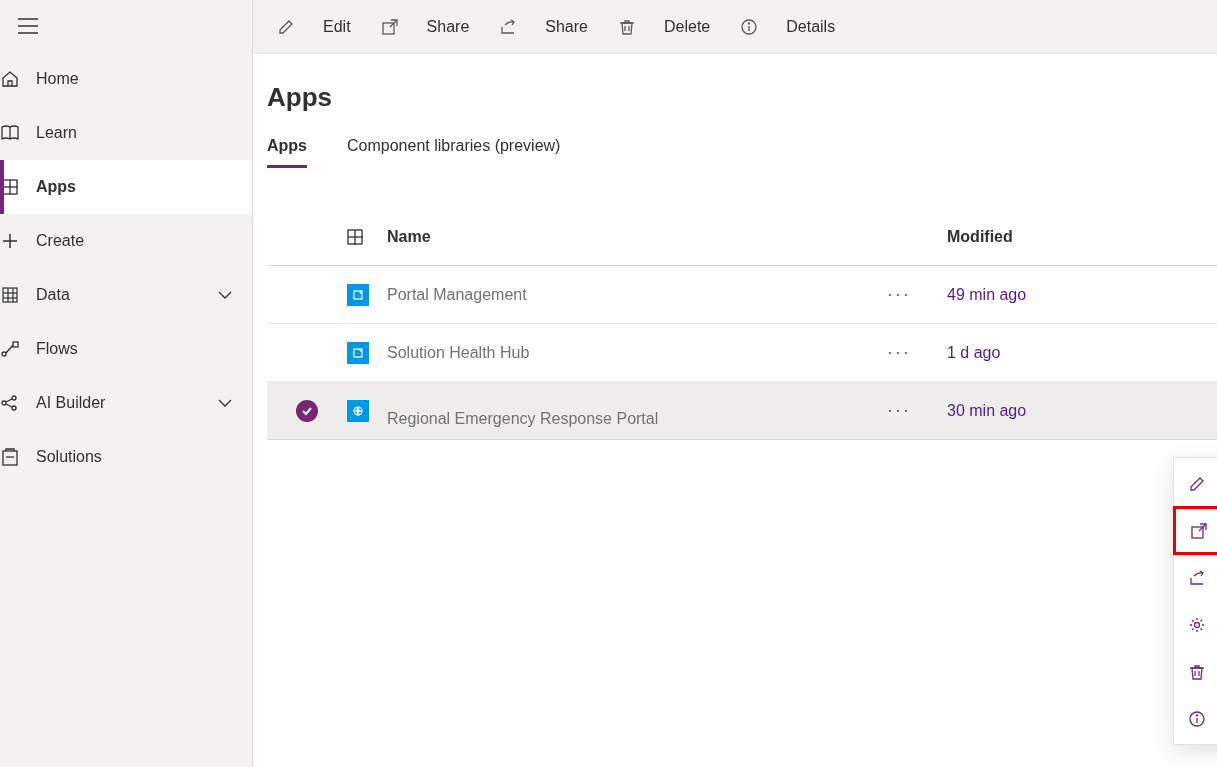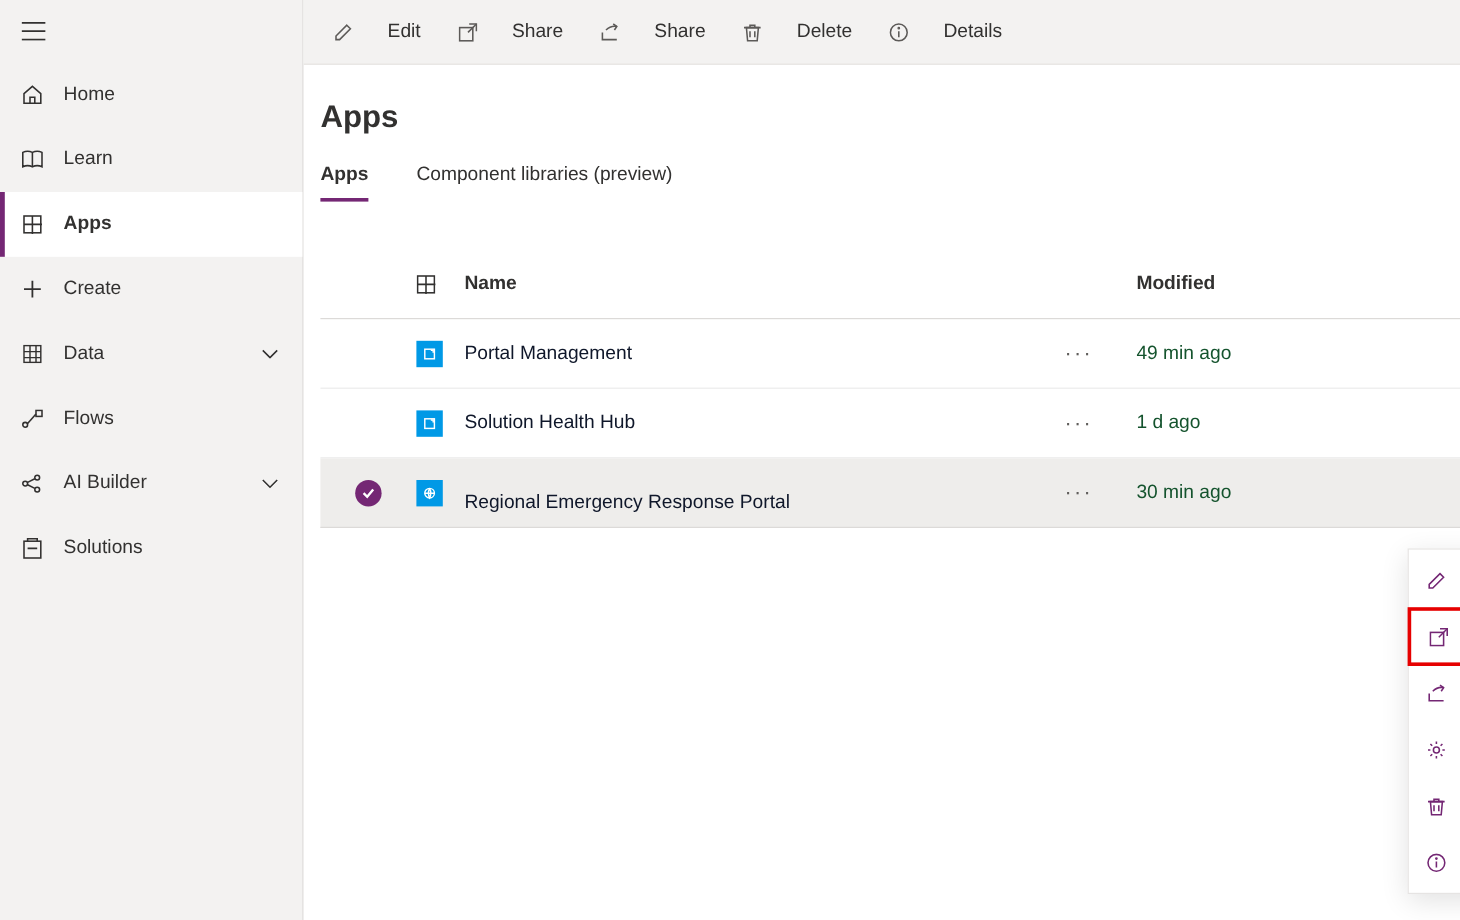--- a/index.html
+++ b/index.html
@@ -26,21 +26,20 @@
   .hamburger {
     height: 52px;
     display: flex;
     align-items: center;
     padding-left: 18px;
   }
   .nav-item {
     height: 54px;
     display: flex;
     align-items: center;
-    padding-left: 17px;
     gap: 16px;
     font-size: 16px;
     color: #323130;
     cursor: pointer;
     position: relative;
   }
   .nav-item.active {
     background: #ffffff;
     font-weight: 600;
   }
@@ -105,24 +104,24 @@
   }
   .thead {
     font-size: 16px;
     font-weight: 700;
     border-bottom: 1px solid #dcdad8;
   }
   .trow {
     border-bottom: 1px solid #ececec;
     font-size: 16px;
   }
-  .trow .name { color: #0f172a; }
+  .trow .name { color: #737373; }
   .trow.selected { background: #eeedeb; border-bottom: 1px solid #dcdad8; }
   .trow.selected .name { font-weight: 400; margin-top: 16px; }
-  .trow .modified { color: #14532d; }
+  .trow .modified { color: #4c1d95; }
   .check-cell { display:flex; justify-content:center; }
   .check-dot {
     width: 22px; height: 22px; border-radius: 50%;
     background: #742774; display:flex; align-items:center; justify-content:center;
   }
   .app-icon {
     width: 22px; height: 22px; background: #0099e6;
     display:flex; align-items:center; justify-content:center; color:#fff; font-size:11px;
   }
   .row-more { color:#605e5c; font-size:18px; letter-spacing:2px; cursor:pointer; }

